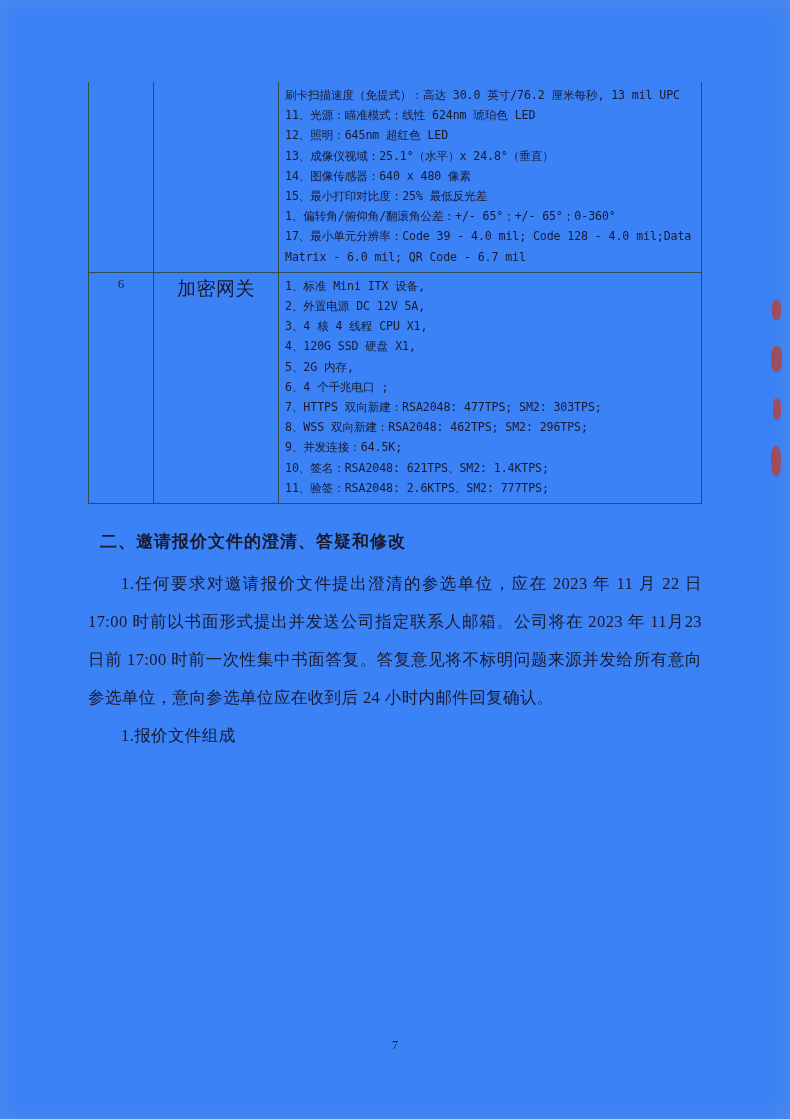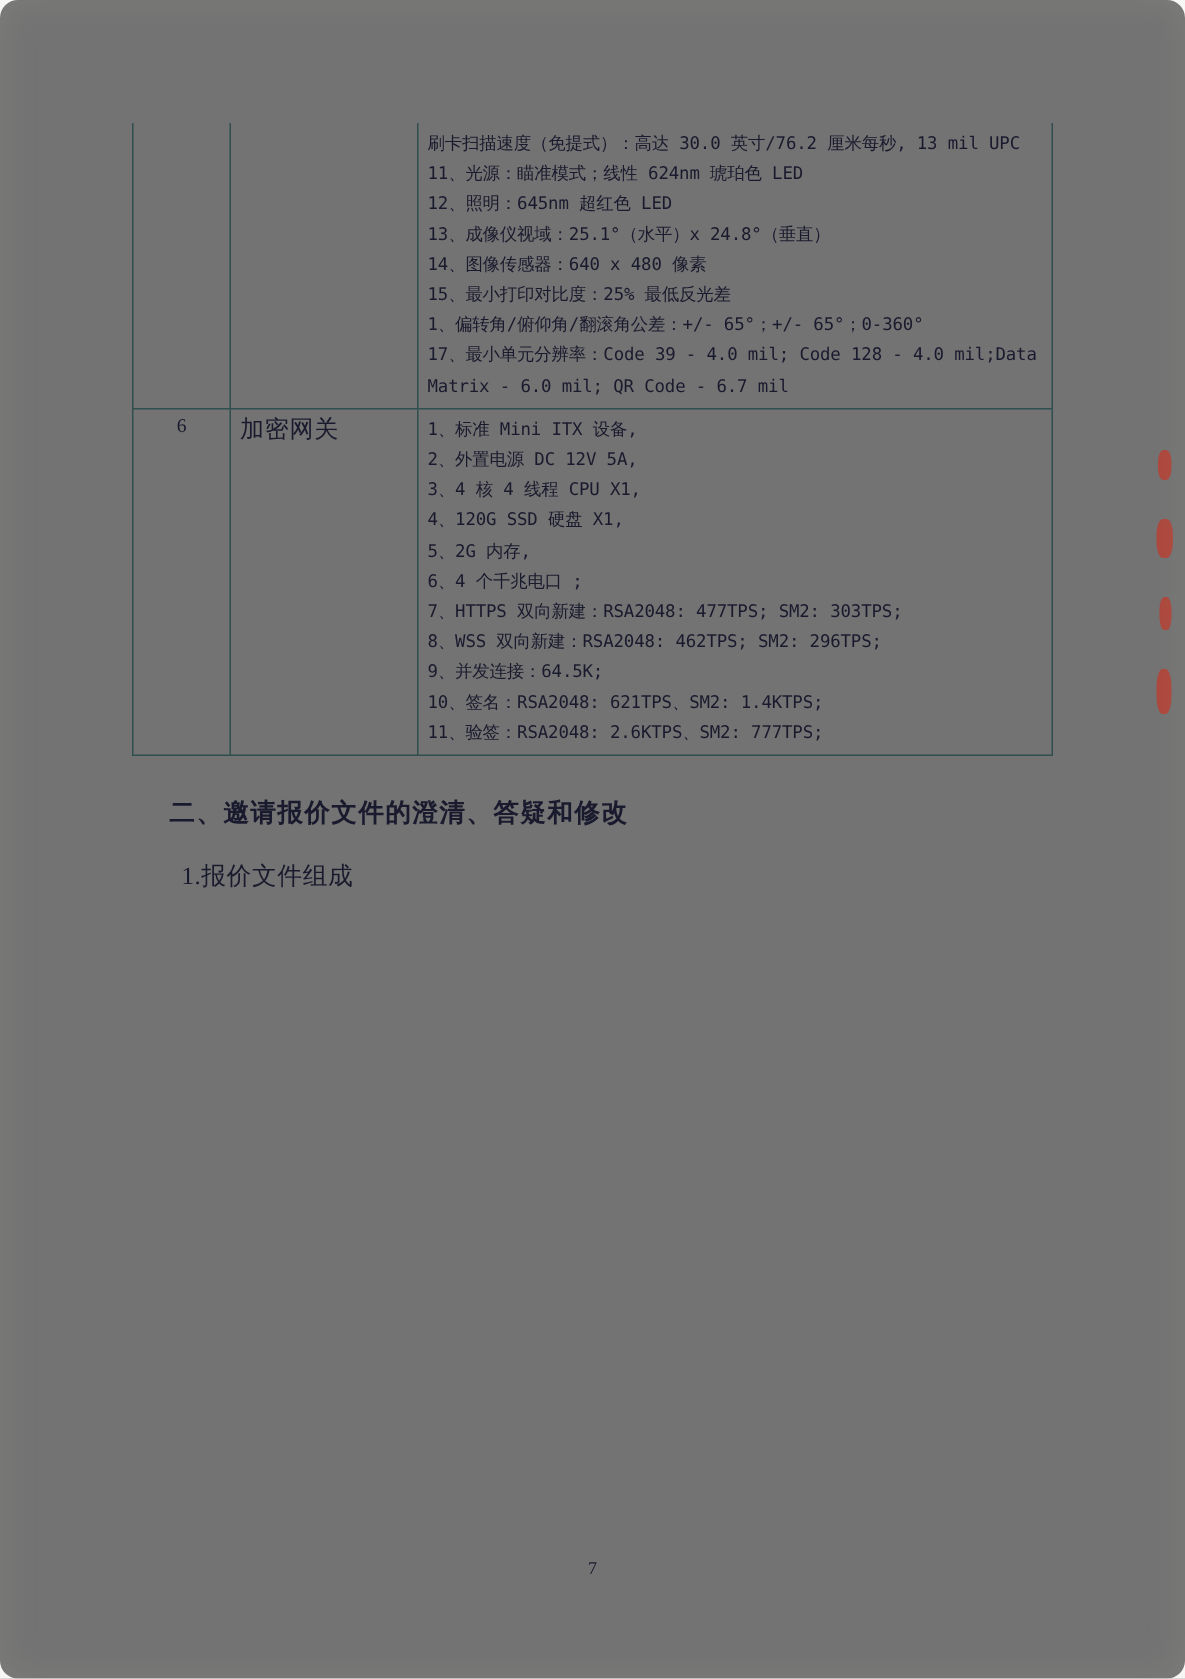--- a/index.html
+++ b/index.html
@@ -11,22 +11,21 @@
     width: 790px;
     height: 1119px;
     position: relative;
     font-family: "Liberation Serif", serif;
     color: #1a1a2e;
     overflow: hidden;
   }
   .page {
     position: absolute;
     inset: 0;
-    background: #737373;
-    border-radius: 12px;
+    background: #3b82f6;
   }
   
   .page::after {
     content: "";
     position: absolute;
     inset: 0;
     pointer-events: none;
     box-shadow: inset 0 0 26px rgba(180,180,170,0.16);
   }
 
@@ -50,43 +49,44 @@
   }
   td.col-no {
     width: 52px;
     text-align: center;
     vertical-align: middle;
     font-family: "Liberation Serif", serif;
     font-size: 13px;
   }
   td.col-name {
     width: 112px;
+    text-align: center;
     vertical-align: middle;
-    font-size: 16px;
+    font-size: 19px;
     letter-spacing: 0.5px;
   }
   td.col-desc {
     font-family: "DejaVu Sans Mono", monospace;
     font-size: 11.6px;
     line-height: 20.2px;
     letter-spacing: -0.1px;
   }
   td.col-desc .ln {
     white-space: pre-wrap;
     word-break: break-word;
   }
   .cell-top { border-top: none !important; }
 
   
   .sec-head {
     font-family: "Liberation Serif", serif;
     font-weight: bold;
     font-size: 17px;
     letter-spacing: 1px;
-    margin: 26px 0 12px 25px;
+    margin: 26px 0 12px 12px;
   }
   .para {
     font-size: 16.5px;
     line-height: 38px;
     text-align: justify;
     text-justify: inter-character;
     text-indent: 33px;
     letter-spacing: 0.4px;
     margin: 0;
   }
@@ -174,20 +174,21 @@
             <div class="ln">9、并发连接：64.5K;</div>
             <div class="ln">10、签名：RSA2048: 621TPS、SM2: 1.4KTPS;</div>
             <div class="ln">11、验签：RSA2048: 2.6KTPS、SM2: 777TPS;</div>
           </td>
         </tr>
       </tbody>
     </table>
 
     <h2 class="sec-head">二、邀请报价文件的澄清、答疑和修改</h2>
 
+    <p class="para">1.任何要求对邀请报价文件提出澄清的参选单位，应在 2023 年 11 月 22 日 17:00 时前以书面形式提出并发送公司指定联系人邮箱。公司将在 2023 年 11月23日前 17:00 时前一次性集中书面答复。答复意见将不标明问题来源并发给所有意向参选单位，意向参选单位应在收到后 24 小时内邮件回复确认。</p>
 
 
 
 
     <p class="sec-head2">1.报价文件组成</p>
 
   </div>
 
   <div class="page-num">7</div>
 </div>

